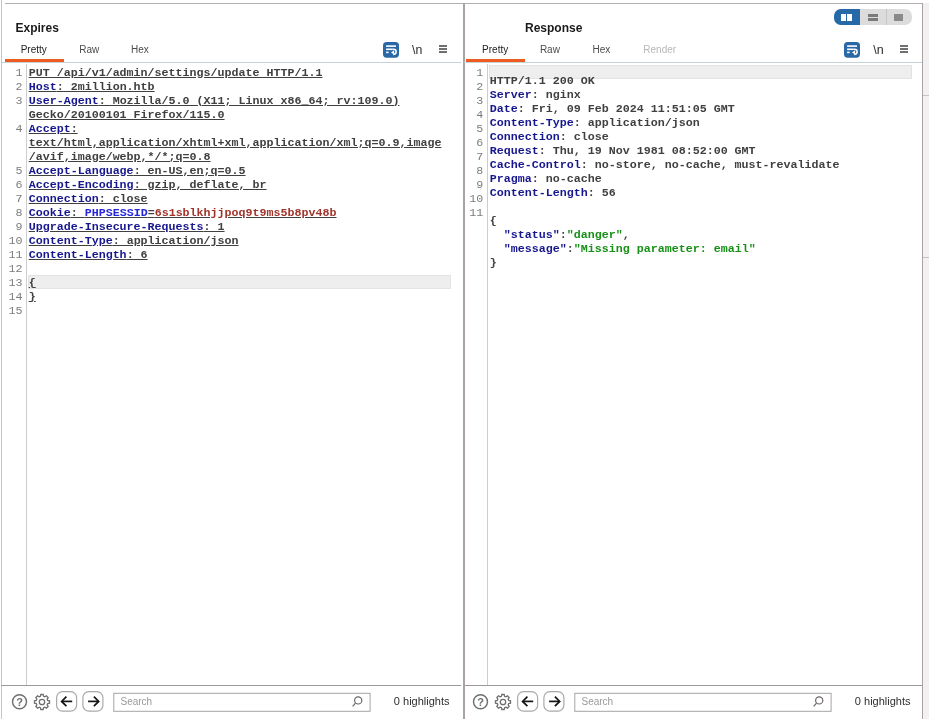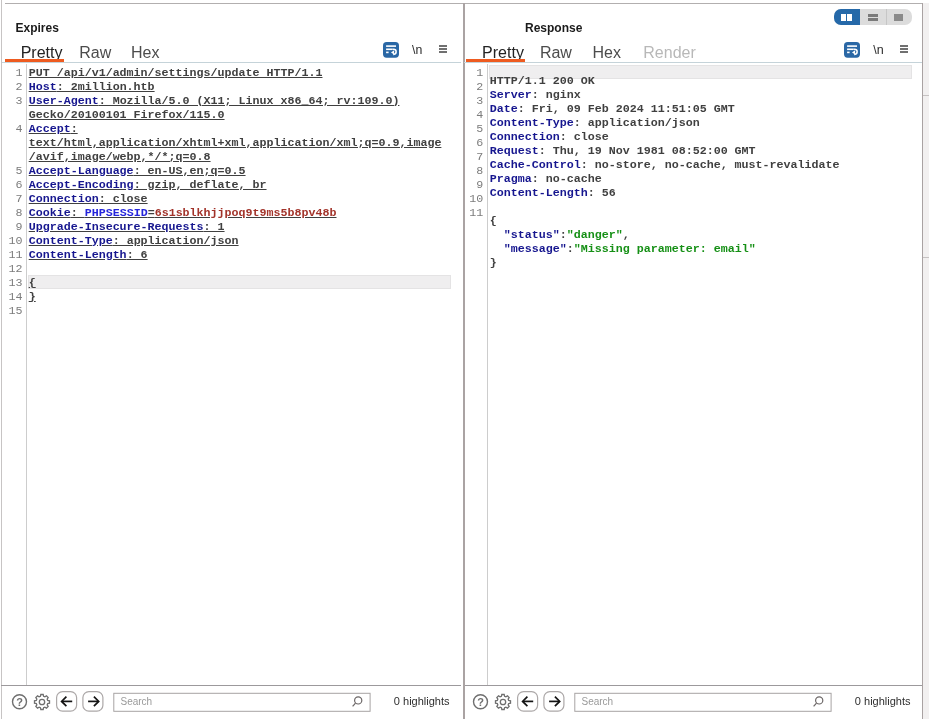--- a/index.html
+++ b/index.html
@@ -6,21 +6,21 @@
   body{width:929px;height:719px;position:relative;background:#ffffff;transform:translateZ(0);
        font-family:"Liberation Sans",sans-serif;overflow:hidden;}
   .abs{position:absolute;}
   .mono{font-family:"Liberation Mono",monospace;font-size:11.666px;line-height:14px;white-space:pre;}
   .code{font-weight:bold;color:#404040;}
   .nums{font-weight:normal;color:#7c7c7c;text-align:right;}
   .n{color:#16168f;}
   .p{color:#2525db;}
   .v{color:#a2332a;}
   .g{color:#169016;}
-  .tab{position:absolute;font-size:16px;color:#4c4c4c;}
+  .tab{position:absolute;font-size:10px;color:#4c4c4c;}
   .seltab{color:#232323;}
   .distab{color:#b8b8b8;}
   .title{position:absolute;font-size:12px;font-weight:bold;color:#1b1b1b;}
 </style>
 </head>
 <body>
 
 <div class="abs" style="left:5px;top:3px;width:924px;height:1px;background:#b2afaf;"></div>
 <div class="abs" style="left:0.6px;top:0;width:1px;height:719px;background:#c7c4c4;"></div>
 <div class="abs" style="left:462.9px;top:3px;width:1.7px;height:716px;background:#aaa3a3;"></div>

